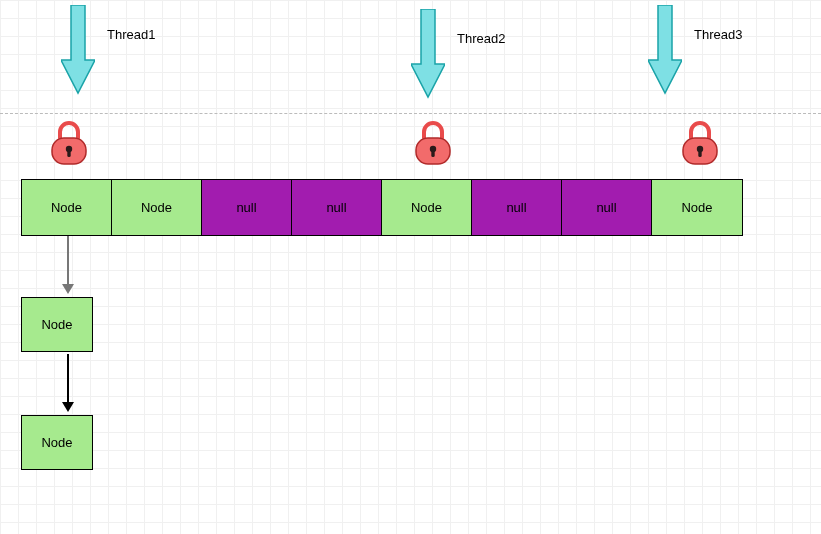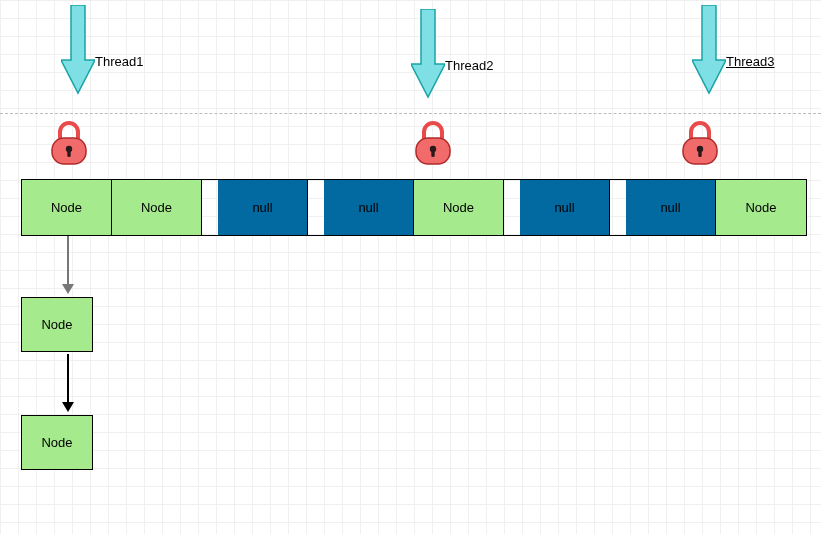--- a/index.html
+++ b/index.html
@@ -26,21 +26,22 @@
     position: absolute;
     top: 113px;
     left: 0;
     right: 0;
     height: 0;
     border-top: 1px dashed #bbb;
   }
   .thread-group {
     position: absolute;
     display: flex;
-    align-items: center;
+    align-items: flex-start;
+    gap: 12px;
   }
   .thread-label {
     color: #000;
     font-size: 13px;
     margin-top: 22px;
   }
   .down-arrow svg { display:block; }
 
   .lock { position: absolute; }
   .lock svg { display:block; }
@@ -55,21 +56,21 @@
   .cell {
     width: 90px;
     height: 55px;
     border-right: 1px solid #000;
     display: flex;
     align-items: center;
     justify-content: center;
   }
   .cell:last-child { border-right: none; }
   .node-cell { background: #a6ea8e; }
-  .null-cell { background: #0369a1; margin-left: 16px; }
+  .null-cell { background: #a21caf; }
 
   .chain-node {
     position: absolute;
     width: 72px;
     height: 55px;
     border: 1px solid #000;
     background: #a6ea8e;
     display: flex;
     align-items: center;
     justify-content: center;
@@ -96,21 +97,21 @@
 
 <div class="thread-group" style="left:411px; top:9px;">
   <span class="down-arrow">
     <svg width="34" height="90" viewBox="0 0 34 90">
       <path d="M10 0 H24 V55 H34 L17 88 L0 55 H10 Z" fill="#7ee0e4" stroke="#1aa3a8" stroke-width="1.5"></path>
     </svg>
   </span>
   <span class="thread-label">Thread2</span>
 </div>
 
-<div class="thread-group" style="left:692px; top:5px;text-decoration:underline;">
+<div class="thread-group" style="left:648px; top:5px;">
   <span class="down-arrow">
     <svg width="34" height="90" viewBox="0 0 34 90">
       <path d="M10 0 H24 V55 H34 L17 88 L0 55 H10 Z" fill="#7ee0e4" stroke="#1aa3a8" stroke-width="1.5"></path>
     </svg>
   </span>
   <span class="thread-label">Thread3</span>
 </div>
 
 <div class="lock" style="left:48px; top:120px;">
   <svg width="42" height="48" viewBox="0 0 42 48">

